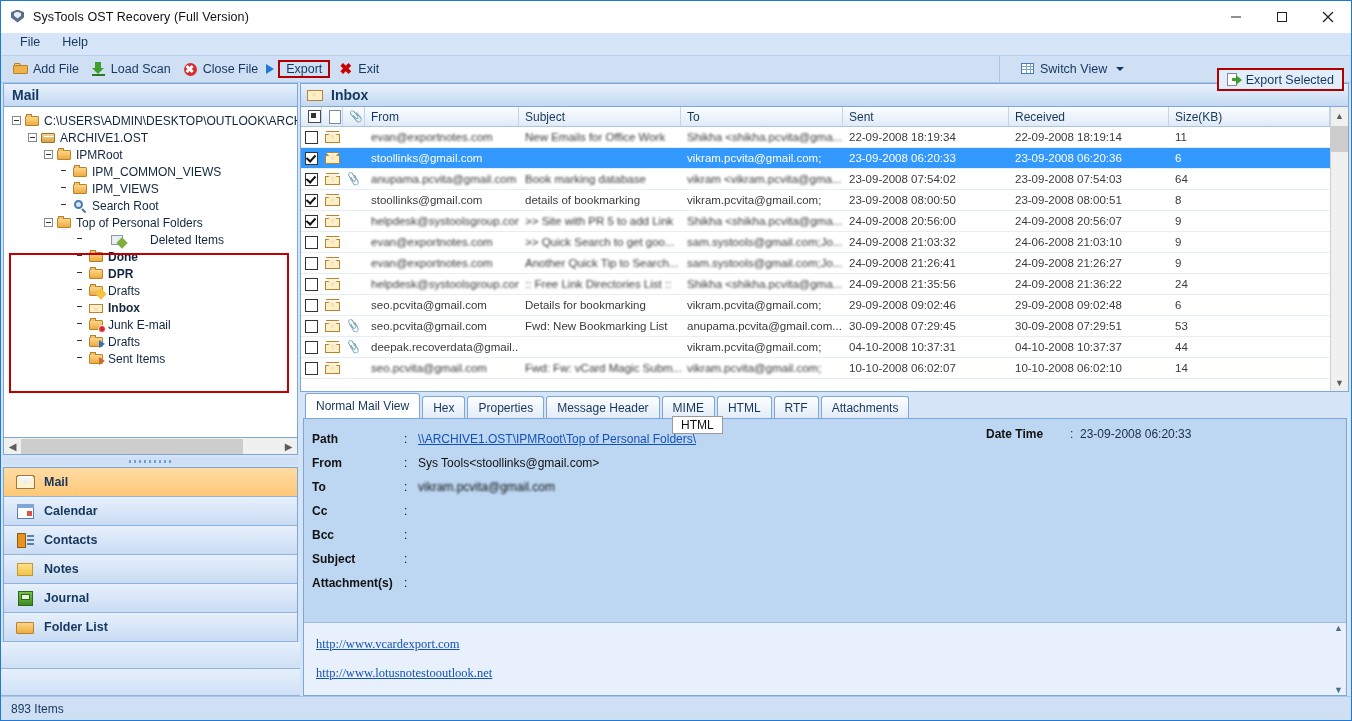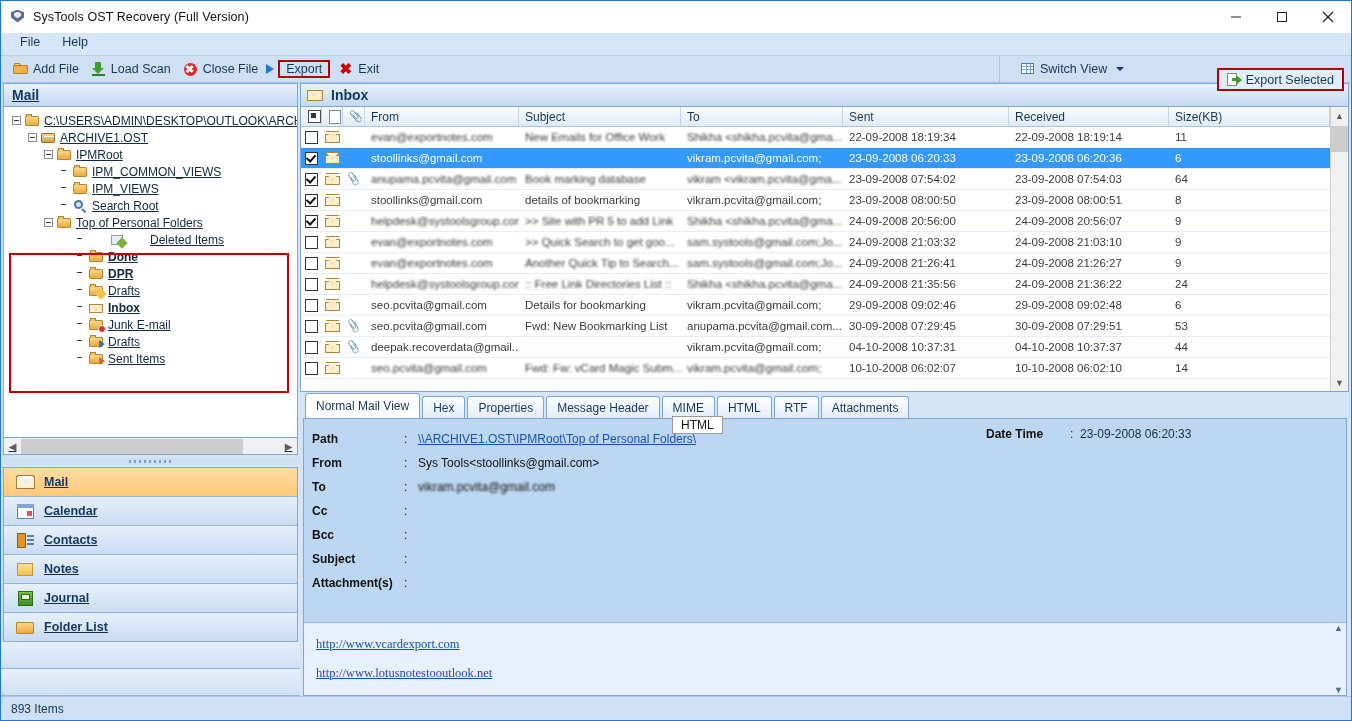--- a/index.html
+++ b/index.html
@@ -74,21 +74,21 @@
   .ico-x .x{position:absolute;left:0;top:1px;width:15px;height:14px;color:#cc0000;font-size:15px;font-weight:bold;line-height:14px;text-align:center;}
   .ico-grid .g{position:absolute;left:1px;top:2px;width:13px;height:11px;background:#fff;border:1px solid #4a7ab5;box-sizing:border-box;}
   .ico-grid .gl{position:absolute;background:#7aa4d6;}
   .ico-export .pg{position:absolute;left:0px;top:1px;width:10px;height:13px;background:#fff;border:1px solid #7c8a9c;box-sizing:border-box;}
   .ico-export .ar{position:absolute;left:5px;top:6px;width:6px;height:3px;background:#3f9e2d;}
   .ico-export .ah{position:absolute;left:9px;top:3px;width:0;height:0;border-top:5px solid transparent;border-bottom:5px solid transparent;border-left:6px solid #3f9e2d;}
   .caret-dn{width:0;height:0;border-left:4px solid transparent;border-right:4px solid transparent;border-top:4px solid #15365e;margin-left:5px;}
   
   .main{display:flex;height:613px;}
   
-  .left{width:299px;box-sizing:border-box;display:flex;flex-direction:column;background:#d5e4f7;text-decoration:underline;}
+  .left{width:299px;box-sizing:border-box;display:flex;flex-direction:column;background:#d5e4f7;}
   .pane-head{
     height:24px;background:linear-gradient(#e8f1fc,#c3d9f2);
     border:1px solid #7da7d9;border-bottom:1px solid #7da7d9;
     display:flex;align-items:center;padding-left:8px;box-sizing:border-box;
     font-size:14px;font-weight:bold;color:#15365e;margin:0 2px;
   }
   .tree-wrap{
     flex:1;background:#ffffff;border:1px solid #7da7d9;border-top:none;margin:0 2px;
     position:relative;overflow:hidden;
   }
@@ -644,21 +644,21 @@
                   <span class="env-ico">
                     <span class="b"></span>
                     <span class="f"></span>
                   </span>
                 </span>
                 <span class="cell c-att" style="justify-content: center; padding-left: 0px;"></span>
                 <span class="cell c-from blur">evan@exportnotes.com</span>
                 <span class="cell c-subj blur">&gt;&gt; Quick Search to get goo...</span>
                 <span class="cell c-to blur">sam.systools@gmail.com;Jo...</span>
                 <span class="cell c-sent">24-09-2008 21:03:32</span>
-                <span class="cell c-recv">24-09-2008 21:03:10</span>
+                <span class="cell c-recv">24-06-2008 21:03:10</span>
                 <span class="cell c-size">9</span>
               </div>
               <div class="lrow">
                 <span class="cell c-check" style="justify-content: center; padding-left: 0px;">
                   <span class="chk"></span>
                 </span>
                 <span class="cell c-read" style="justify-content: center; padding-left: 0px;">
                   <span class="env-ico">
                     <span class="b"></span>
                     <span class="f"></span>

